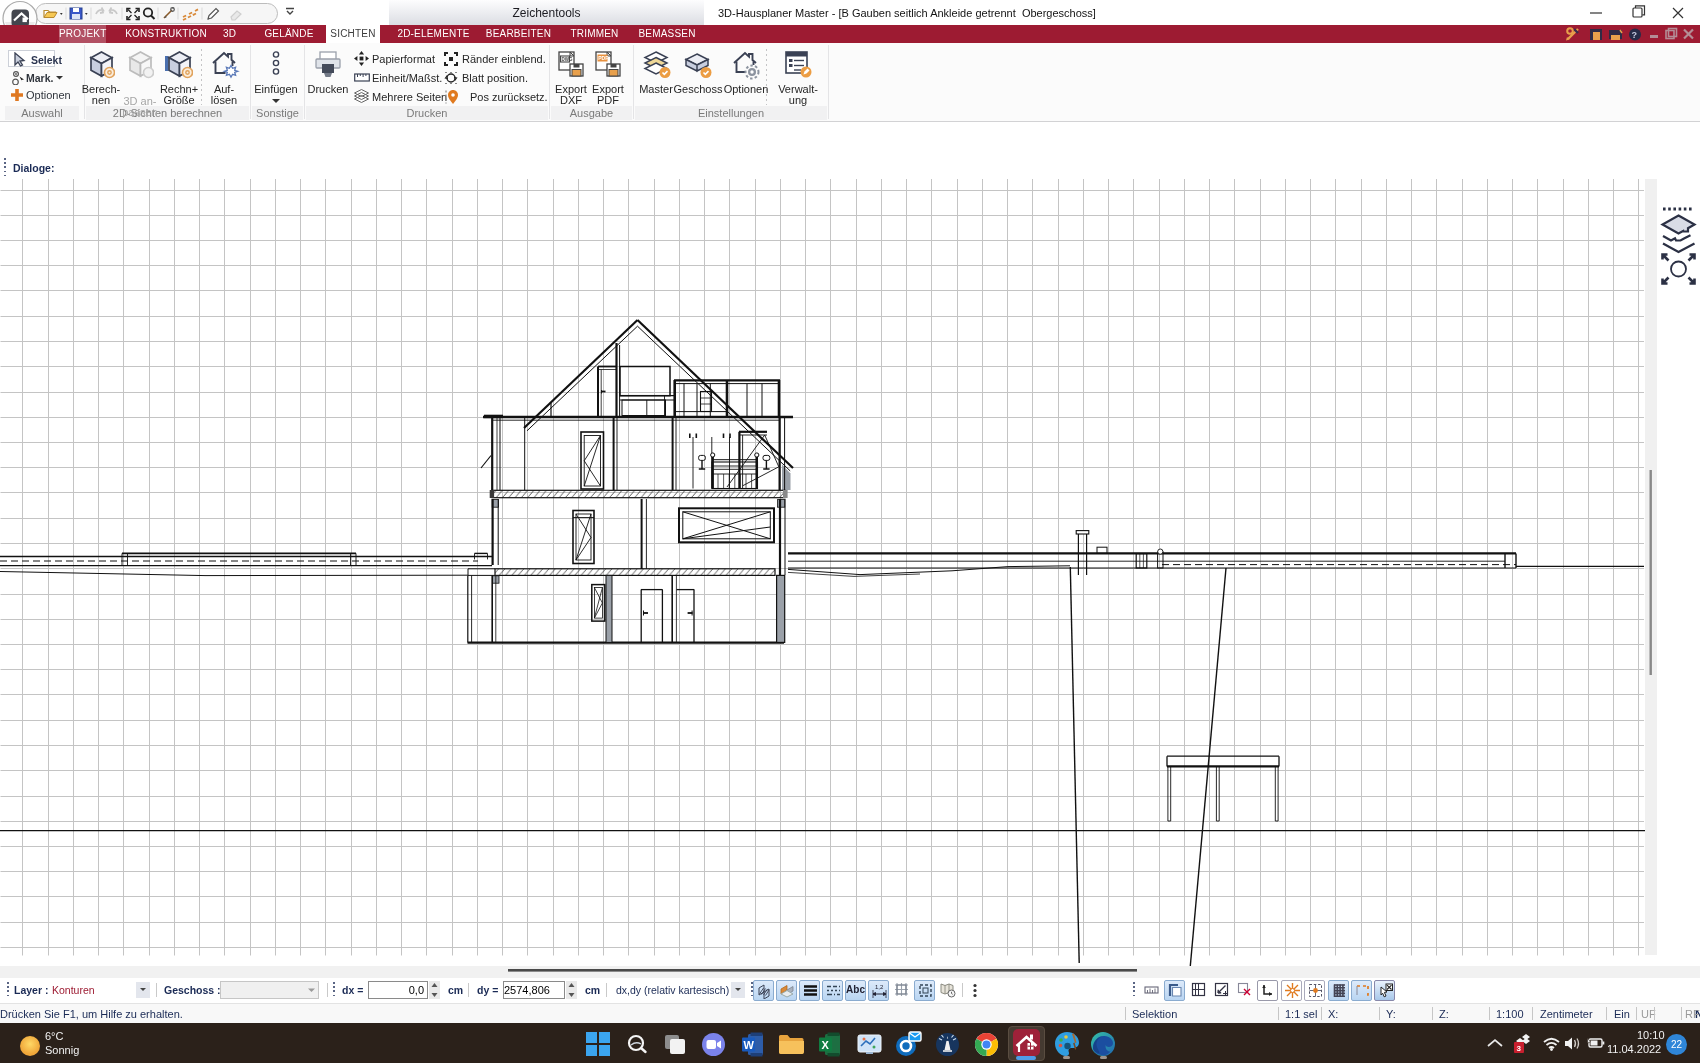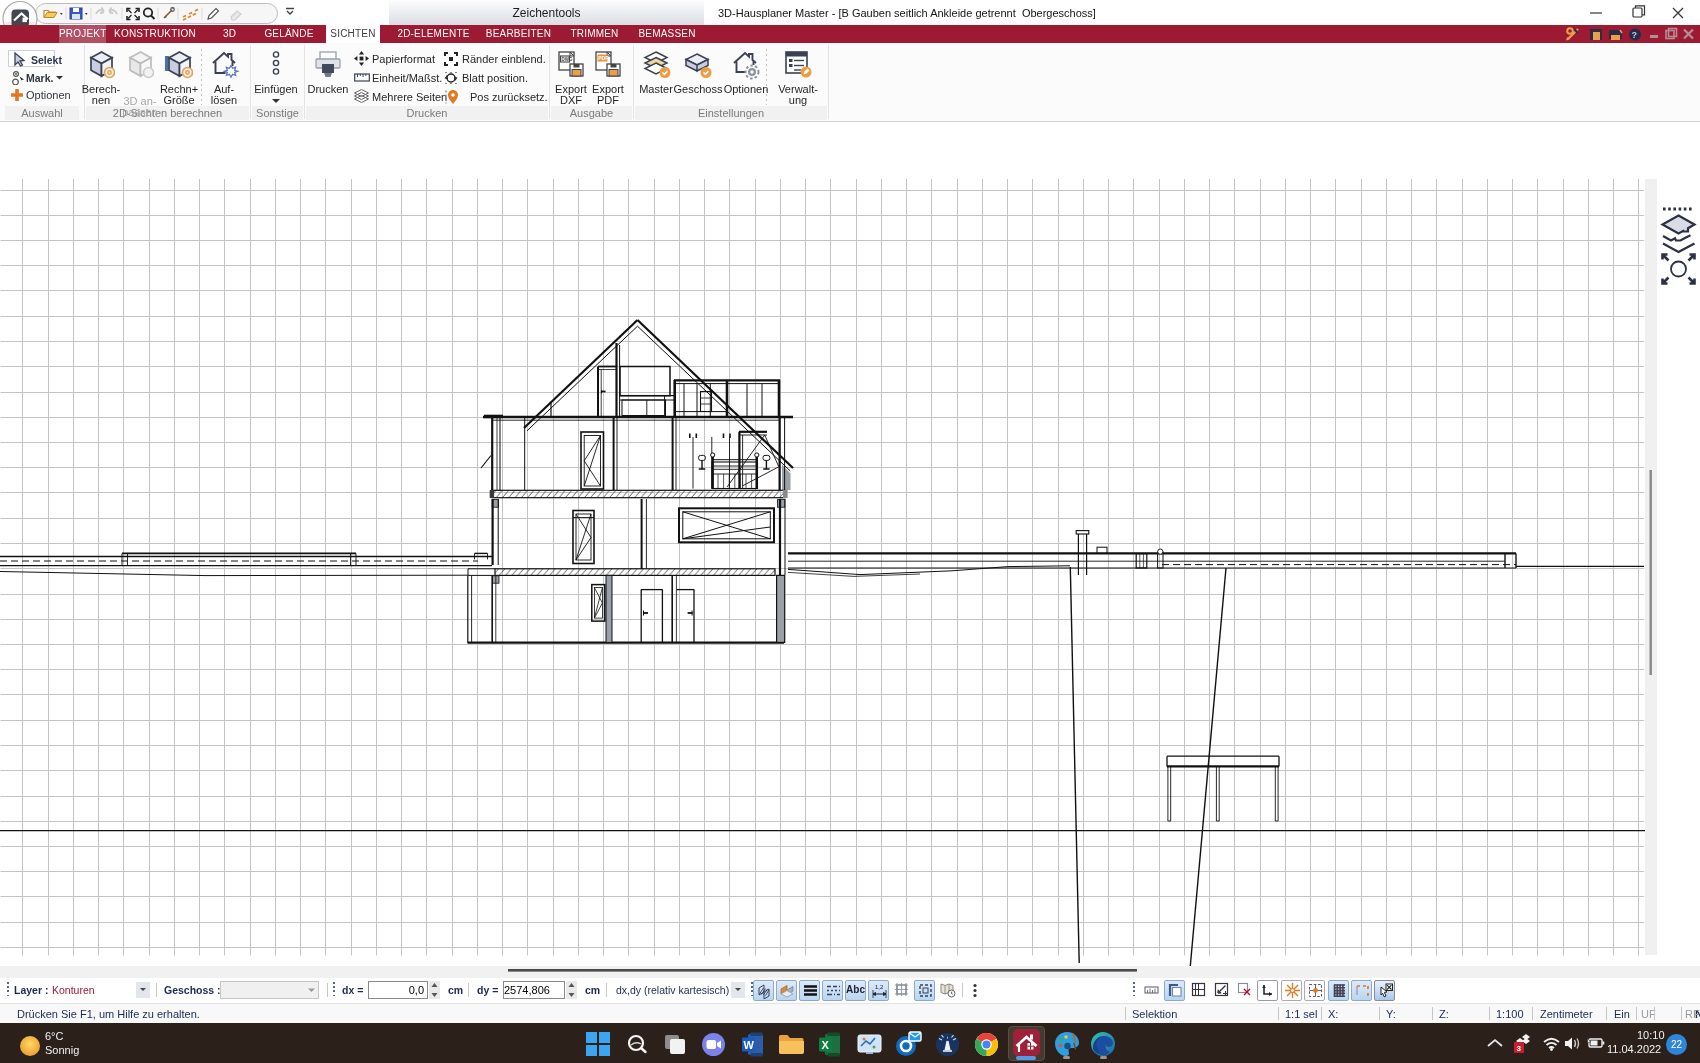--- a/index.html
+++ b/index.html
@@ -115,21 +115,21 @@
  <svg class="abs" style="left:1580px;top:0" width="120" height="26" viewBox="0 0 120 26">
    <path d="M10 13h12" stroke="#333" stroke-width="1.2"></path>
    <rect x="53" y="8" width="9" height="9" fill="none" stroke="#333" stroke-width="1.2" rx="1"></rect>
    <path d="M55.5 8v-2.2h9v9H62.4" fill="none" stroke="#333" stroke-width="1.2"></path>
    <path d="M93 8l10 10M103 8l-10 10" stroke="#333" stroke-width="1.2"></path>
  </svg>
 </div>
 
 <div id="tabbar">
  <div class="tab" id="tab-projekt" style="left:59px;width:47px;">PROJEKT</div>
- <div class="tab" style="left:103px;width:104px;">KONSTRUKTION</div>
+ <div class="tab" style="left:103px;width:104px;text-align:right;">KONSTRUKTION</div>
  <div class="tab" style="left:209px;width:41px;">3D</div>
  <div class="tab" style="left:259px;width:60px;">GELÄNDE</div>
  <div class="tab" id="tab-sichten" style="left:326px;width:54px;">SICHTEN</div>
  <div class="tab" style="left:391px;width:85px;text-align:center;">2D-ELEMENTE</div>
  <div class="tab" style="left:478px;width:81px;">BEARBEITEN</div>
  <div class="tab" style="left:560px;width:69px;">TRIMMEN</div>
  <div class="tab" style="left:630px;width:74px;">BEMASSEN</div>
  <svg class="abs" style="left:1560px;top:2px;" width="140" height="15" viewBox="0 0 140 15">
   <g>
    <path d="M8 12L18 2" stroke="#e8a04c" stroke-width="2.4"></path>
@@ -334,20 +334,24 @@
   <rect x="6" y="14" width="3.5" height="3" fill="#3a4154"></rect>
         <path d="M11 15.5h10" stroke="#3a4154" stroke-width="1.4"></path>
   <path d="M11 20h7" stroke="#3a4154" stroke-width="1.4"></path>
   <circle cx="23" cy="22" r="5.5" fill="#ec9d43"></circle>
   <path d="M20.5 24.5l1-3 3-3 2 2-3 3z" fill="#fff"></path>
  </svg>
  <div class="btxt" style="left:774px;top:41px;width:48px;">Verwalt-
 ung</div>
 </div>
 
+<div id="rowdlg">
+ <div class="grip" style="left:4px;top:6px;height:18px;"></div>
+ <span class="navy abs" style="left:13px;top:10px;">Dialoge:</span>
+</div>
 
 <div id="canvas">
 <svg width="1700" height="802" viewBox="0 176 1700 802">
  <defs>
   <pattern id="grid" patternUnits="userSpaceOnUse" width="25.25" height="25.25" x="22.4" y="189.5">
     <path d="M0 0H25.25M0 0V25.25" stroke="#bdbdbd" stroke-width="1" fill="none"></path>
   </pattern>
   <pattern id="hatch" patternUnits="userSpaceOnUse" width="6.3" height="7.4">
     <path d="M0 7.4L6.3 0" stroke="#333" stroke-width="0.8" fill="none"></path>
   </pattern>
@@ -656,21 +660,21 @@
           <path d="M3 4v9" stroke="#889" stroke-width="1"></path>
         </svg></div>
  <div class="tgl on" style="left:1374px;background:linear-gradient(#eaf2fc,#a8c8ea);border:1px solid #88a;"><svg width="17" height="17" viewBox="0 0 17 17">
           <rect x="9" y="2" width="6.5" height="6.5" fill="#fff" stroke="#222" stroke-width="1"></rect>
           <path d="M10 3.2l4.5 4.3M14.5 3.2L10 7.5" stroke="#222" stroke-width="1.1"></path>
           <path d="M4 5l6 5-2.6.4L9 14l-1.8.8-1.6-3.6L4 13z" fill="#fff" stroke="#222" stroke-width="1"></path>
         </svg></div>
 </div>
 
 <div id="statusbar">
- <span class="st" style="left:17px;">Drücken Sie F1, um Hilfe zu erhalten.</span>
+ <span class="st" style="left:0;">Drücken Sie F1, um Hilfe zu erhalten.</span>
  <div class="stsep" style="left:1125px"></div>
  <span class="st" style="left:1132px;">Selektion</span>
  <div class="stsep" style="left:1278px"></div>
  <span class="st" style="left:1285px;">1:1 sel</span>
  <div class="stsep" style="left:1321px"></div>
  <span class="st" style="left:1328px;">X:</span>
  <div class="stsep" style="left:1379px"></div>
  <span class="st" style="left:1386px;">Y:</span>
  <div class="stsep" style="left:1432px"></div>
  <span class="st" style="left:1439px;">Z:</span>

